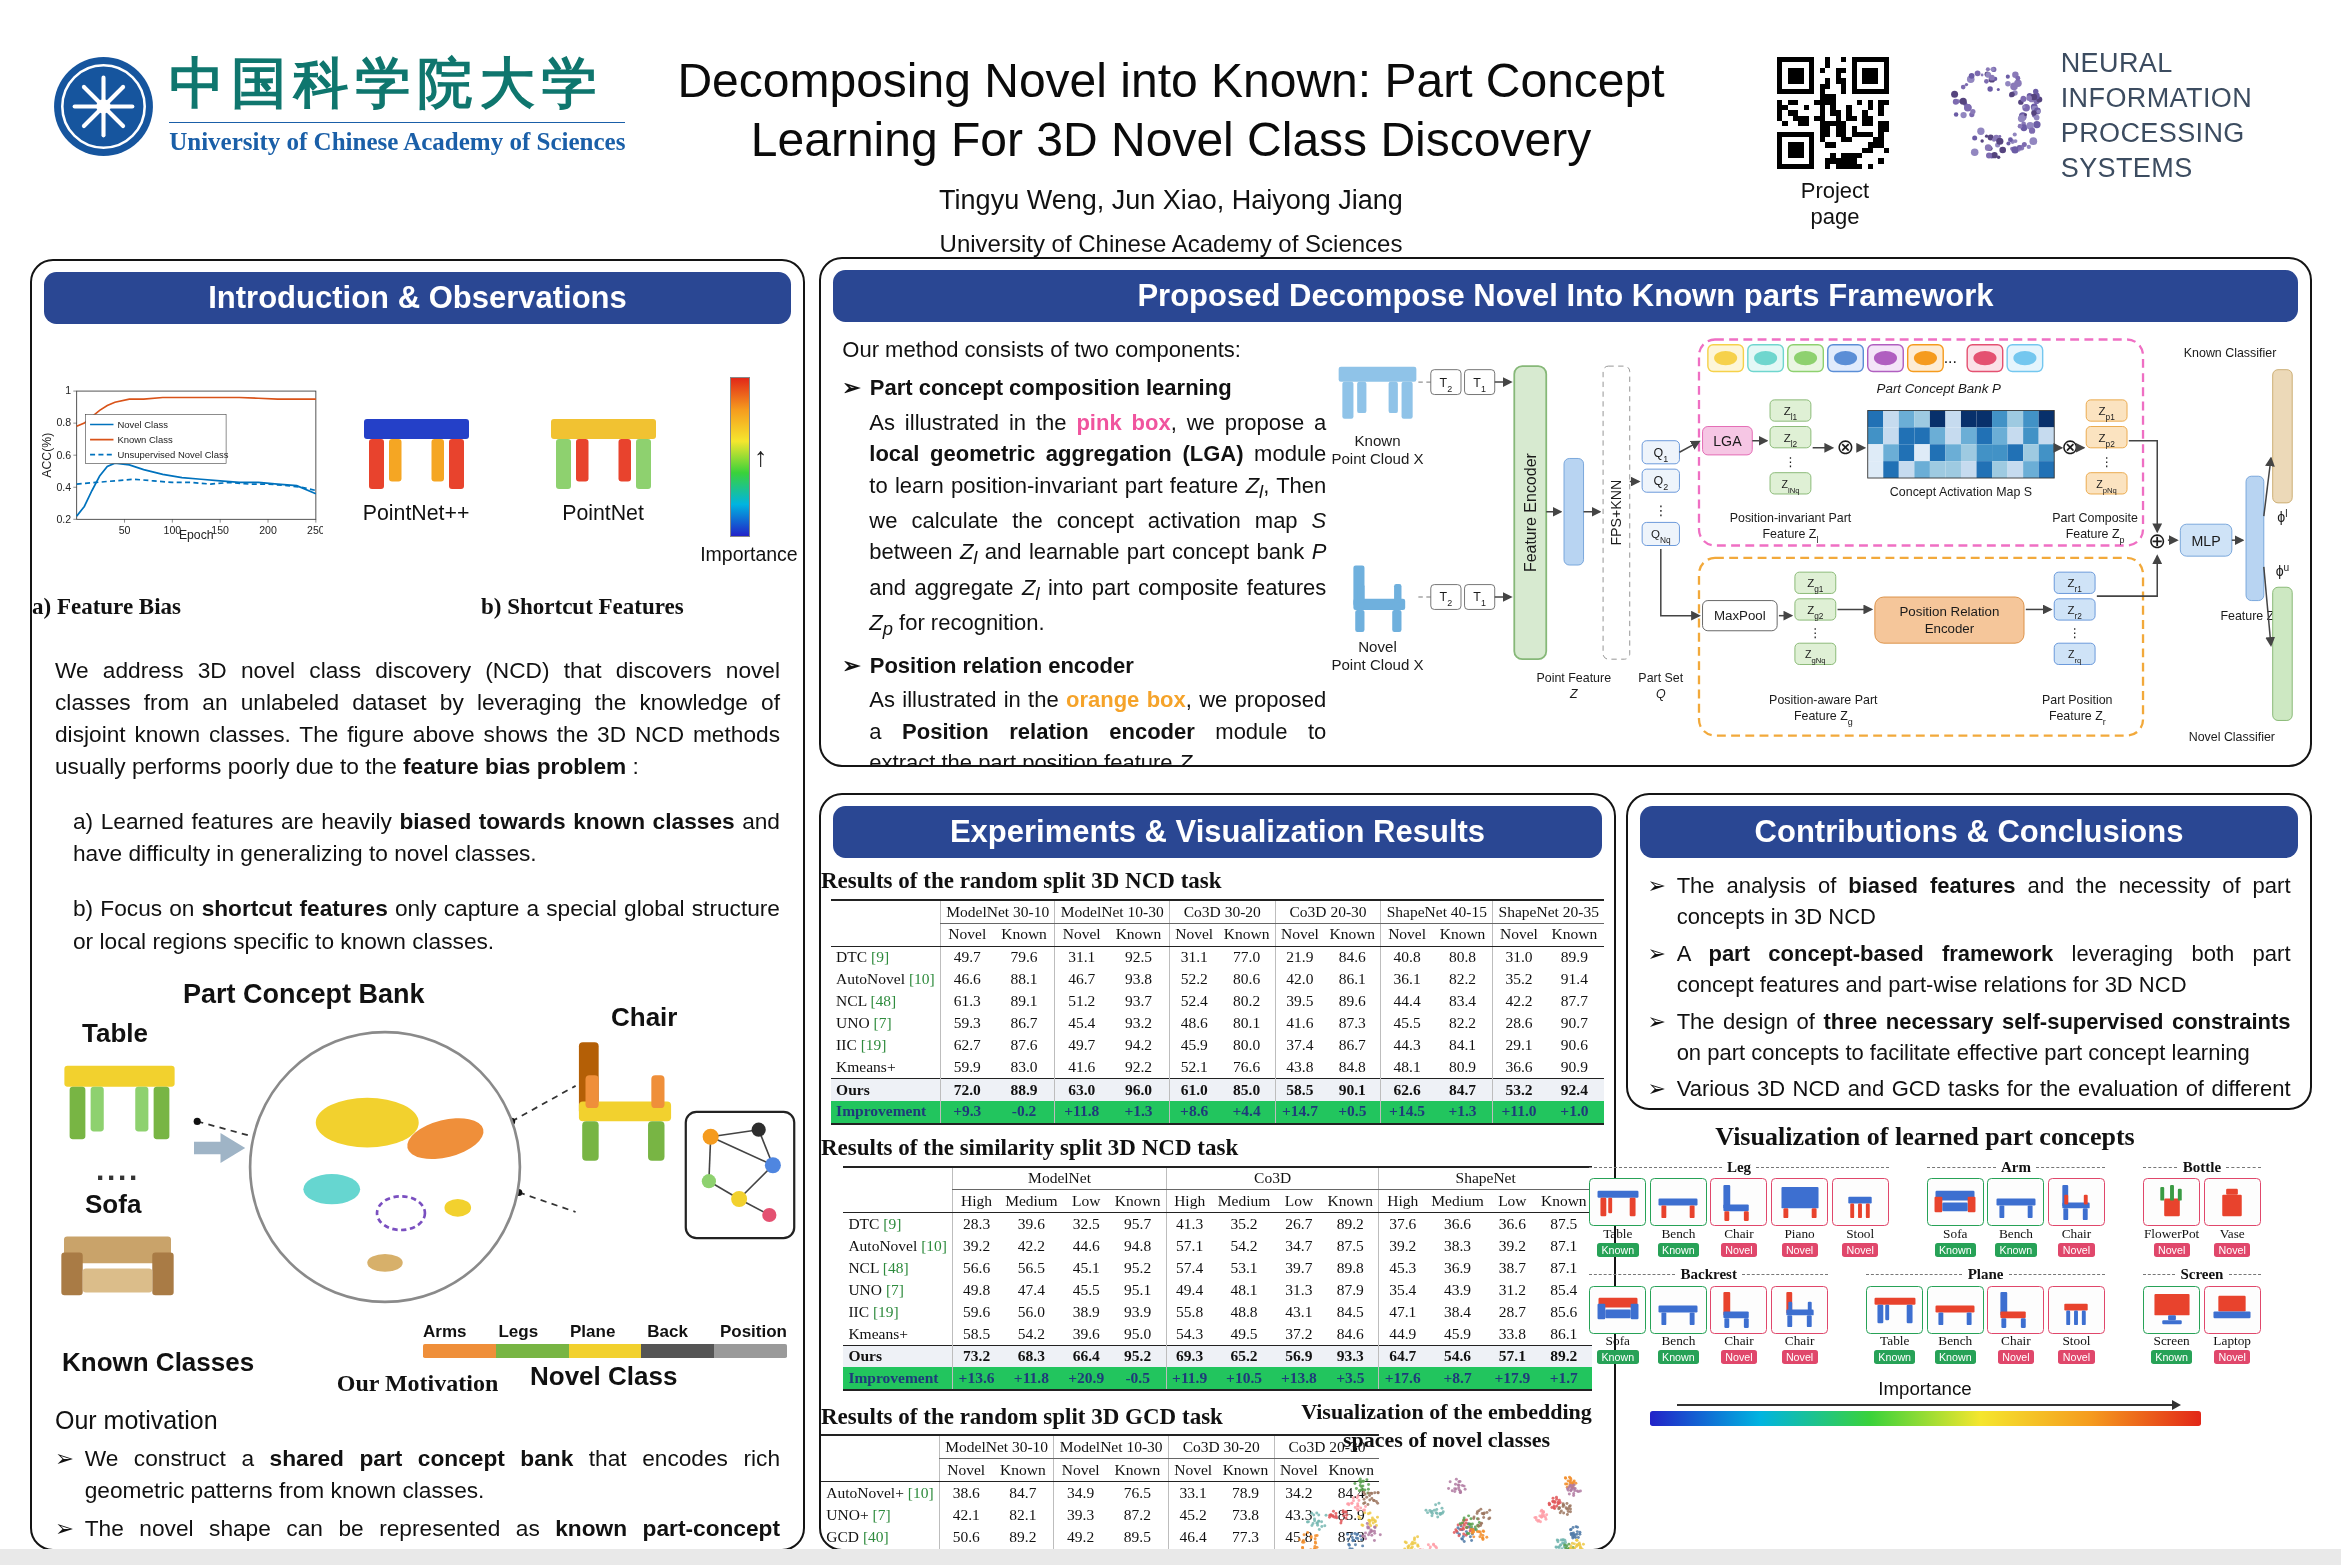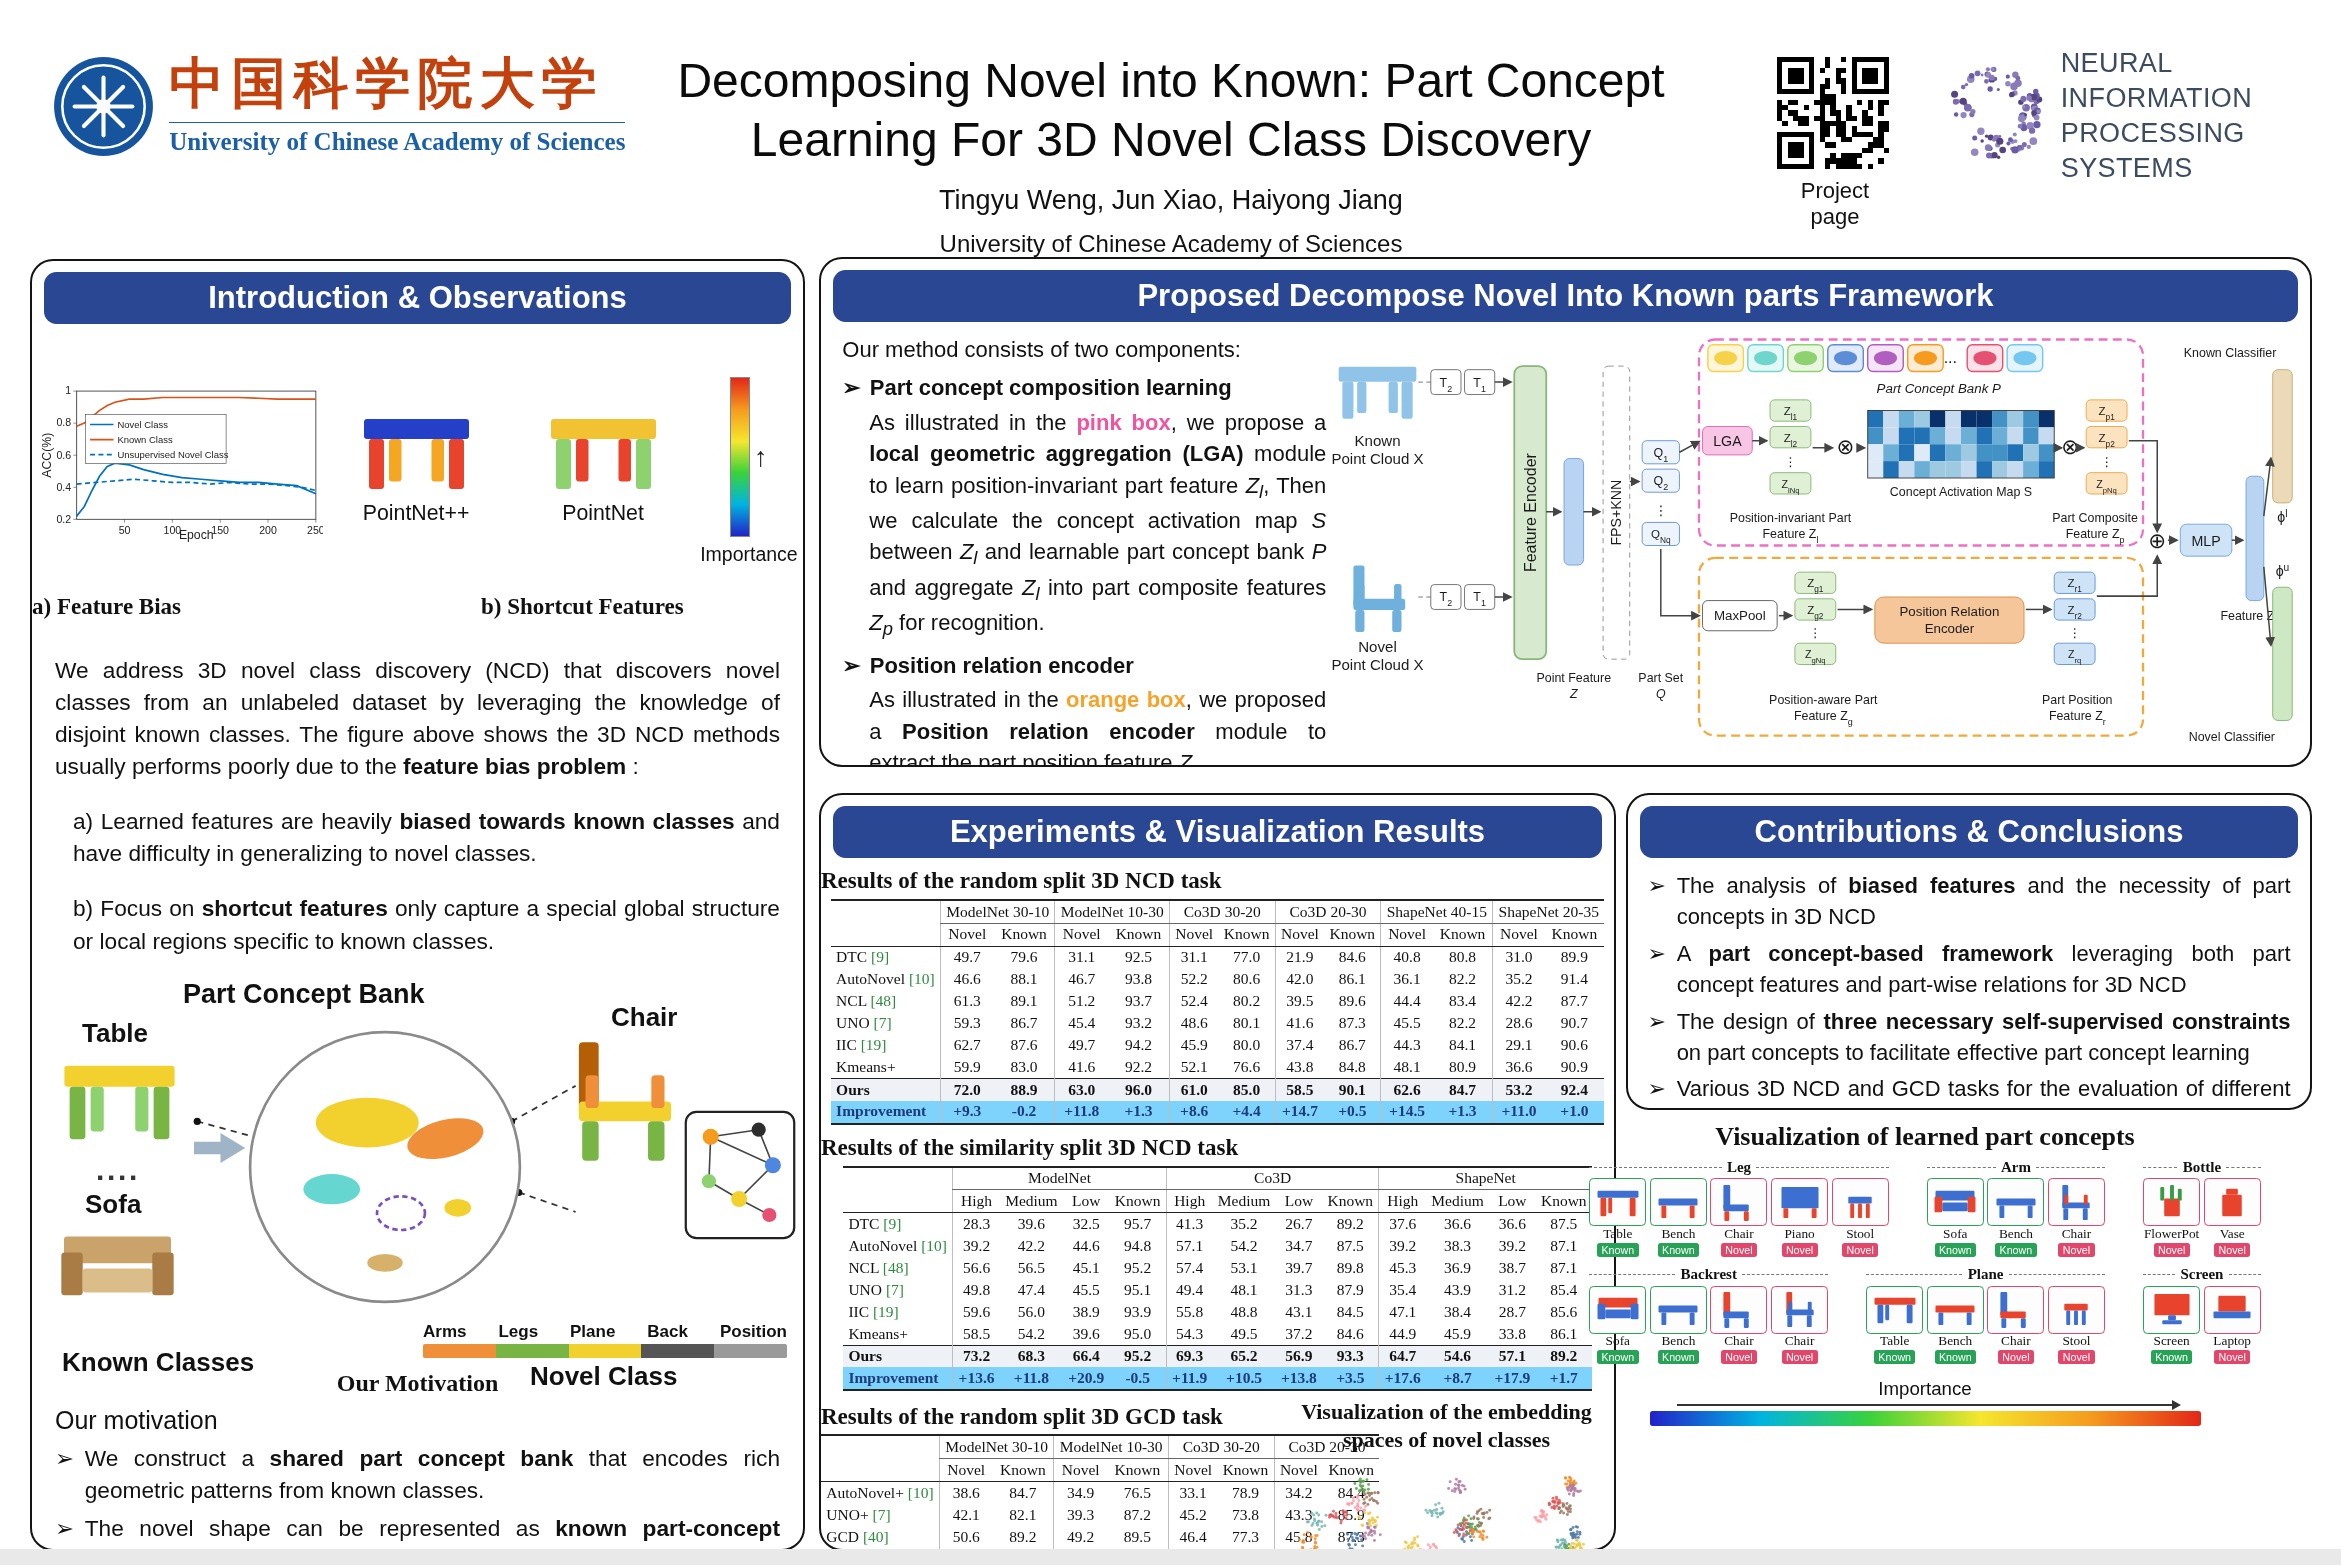--- a/index.html
+++ b/index.html
@@ -4,21 +4,21 @@
 <style>
   html,body{margin:0;padding:0;background:#fff;}
   body{font-family:"Liberation Sans",sans-serif;color:#111;}
   .poster{position:relative;width:2342px;height:1565px;background:#fff;overflow:hidden;}
 
   
   .hdr{position:absolute;left:0;top:0;width:2342px;height:258px;}
   .logo{position:absolute;left:52px;top:55px;display:flex;gap:14.2px;align-items:flex-start;}
   .emblem{width:103px;height:103px;flex:0 0 auto;}
   .logo-txt{display:flex;flex-direction:column;}
-  .logo-cn{font-family:"Liberation Serif",serif;font-weight:bold;font-size:55px;color:#c2410c;letter-spacing:7.1px;line-height:1.05;}
+  .logo-cn{font-family:"Liberation Serif",serif;font-weight:bold;font-size:55px;color:#0f766e;letter-spacing:7.1px;line-height:1.05;}
   .logo-en{font-family:"Liberation Serif",serif;font-weight:bold;font-size:25px;color:#1a5fa8;margin-top:9px;border-top:1.8px solid #1a5fa8;padding-top:5.3px;}
   .title-block{position:absolute;left:50%;transform:translateX(-50%);top:52px;text-align:center;width:1111px;}
   .main-title{font-size:48px;line-height:1.22;color:#0b0b0b;font-weight:500;}
   .authors{margin-top:16px;font-size:27px;}
   .affil{margin-top:14.2px;font-size:24px;}
   .qr-wrap{position:absolute;left:1777px;top:57px;width:116px;text-align:center;}
   .qr{width:112px;height:112px;display:block;}
   .qr-cap{margin-top:9px;font-size:22px;}
   .nips{position:absolute;left:1944px;top:46px;display:flex;align-items:center;gap:9px;}
   .nips svg{width:124px;height:124px;}
@@ -77,21 +77,21 @@
   
   .tbl-title{font-family:"Liberation Serif",serif;font-weight:bold;font-size:23px;text-align:left;margin:10.7px 0 4.4px;}
   .rtab{border-collapse:collapse;font-family:"Liberation Serif",serif;font-size:15.5px;color:#111;margin:0 auto;}
   .rtab th,.rtab td{padding:1.8px 5.3px;text-align:center;white-space:nowrap;line-height:1.18;font-weight:normal;}
   .rtab thead tr:first-child th{border-top:2.1px solid #222;}
   .rtab thead tr:last-child th{border-bottom:1.2px solid #222;}
   .rtab .grp{border-bottom:0.9px solid #666;}
   .rtab .mname{text-align:left;}
   .rtab .gsep{border-left:0.9px solid #bdbdbd;}
   .rtab tr.ours td{font-weight:bold;background:#eef1f6;border-top:1.2px solid #222;}
-  .rtab tr.imp td{font-weight:bold;color:#1f3a7a;background:#7dd3fc;border-bottom:2.1px solid #222;}
+  .rtab tr.imp td{font-weight:bold;color:#1f3a7a;background:#22c55e;border-bottom:2.1px solid #222;}
   .cite{color:#2e8b3d;}
   .gcd-row{display:flex;margin-top:1.8px;}
   .gcd-left{width:458px;}
   .embed{flex:1;text-align:center;padding-top:5.3px;}
   .embed-title{font-family:"Liberation Serif",serif;font-weight:bold;font-size:22px;line-height:1.25;}
   .embed-plots{display:flex;justify-content:center;gap:5.3px;margin-top:7.1px;}
   .embed-plot{display:flex;flex-direction:column;align-items:center;}
 
   
   .contrib-body{padding:7.1px 19.5px 0;}

